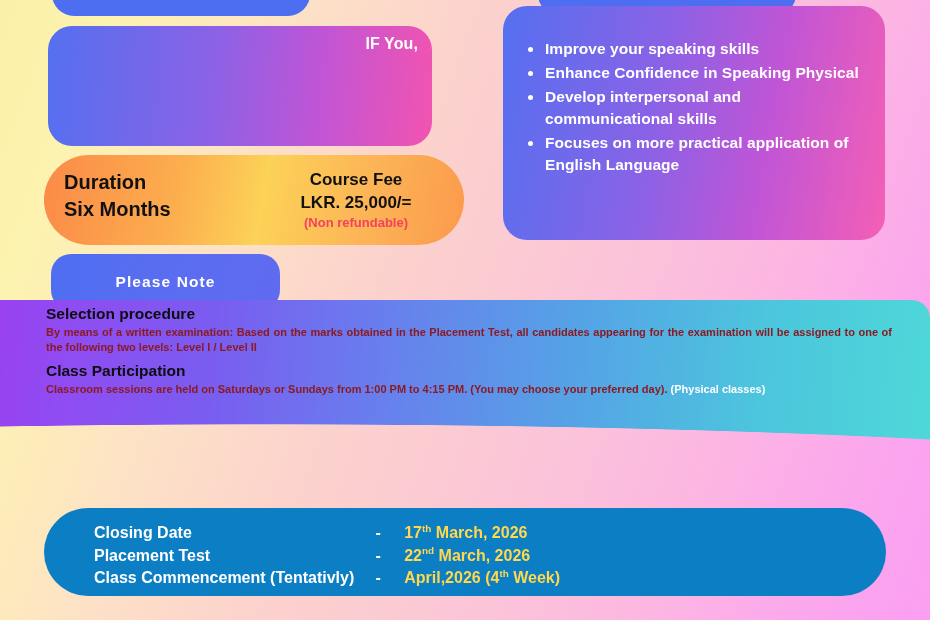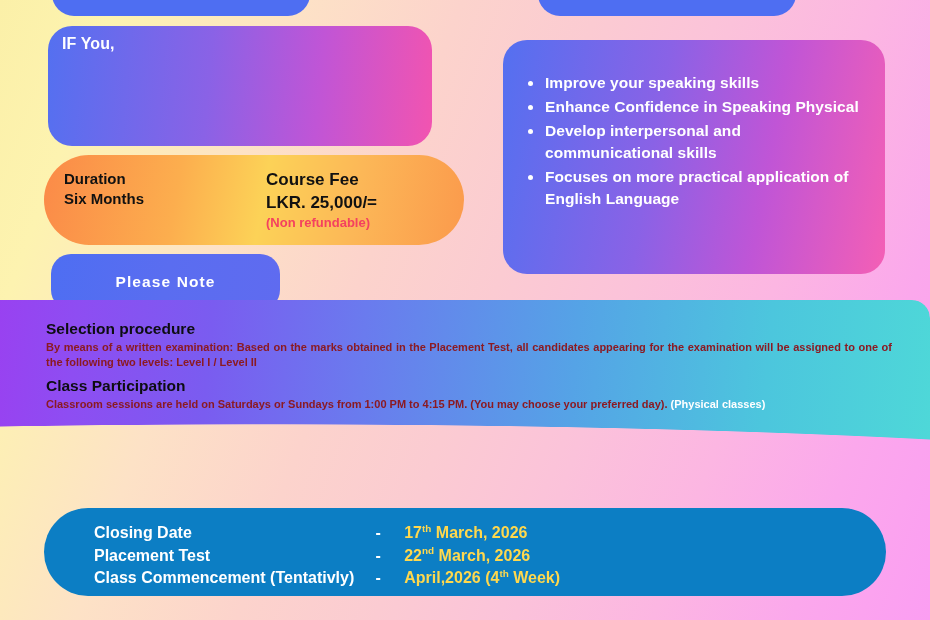--- a/index.html
+++ b/index.html
@@ -44,20 +44,21 @@
   #if-you-card {
     position: absolute;
     left: 48px;
     top: 26px;
     width: 384px;
     height: 120px;
     border-radius: 24px;
     background: linear-gradient(95deg, #5470f0 0%, #8a62e6 42%, #c055d6 70%, #f254b0 100%);
     box-sizing: border-box;
     padding: 9px 14px 10px 14px;
+    text-align: right;
   }
   #if-you-card .lead {
     color: #ffffff;
     font-size: 16px;
     font-weight: bold;
     letter-spacing: 0.1px;
     margin: 0 0 2px 0;
   }
   .bullets {
     list-style: none;
@@ -81,21 +82,21 @@
     width: 5px;
     height: 5px;
     border-radius: 50%;
     background: #ffffff;
   }
 
   
   #benefits-card {
     position: absolute;
     left: 503px;
-    top: 40px;
+    top: 6px;
     width: 382px;
     height: 234px;
     border-radius: 24px;
     background: linear-gradient(100deg, #5470f0 0%, #8a62e6 40%, #c055d6 68%, #f45fb5 100%);
     box-sizing: border-box;
     padding: 32px 16px 12px 16px;
   }
   #benefits-card .bullets li {
     font-size: 15.5px;
     line-height: 1.42;
@@ -112,28 +113,29 @@
     height: 90px;
     border-radius: 45px;
     background: linear-gradient(100deg, #fb8a48 0%, #fcae4e 32%, #fcd257 52%, #fcb757 74%, #fb9a4c 100%);
     box-sizing: border-box;
   }
   #fee-card .dur-col {
     position: absolute;
     left: 20px;
     top: 14px;
     color: #111111;
-    font-size: 15px;
+    font-size: 20px;
     font-weight: bold;
     line-height: 1.35;
   }
   #fee-card .fee-col {
     position: absolute;
     left: 222px;
     top: 14px;
+    text-align: center;
     width: 180px;
   }
   #fee-card .fee-col .fee-title,
   #fee-card .fee-col .fee-amount {
     display: block;
     color: #111111;
     font-size: 17px;
     font-weight: bold;
     line-height: 1.35;
   }
@@ -207,21 +209,21 @@
         #fba8ec 88%,
         #fb9ef2 100%);
     background-attachment: fixed;
   }
   .wave-cut.a { left: -120px; top: 452px; width: 680px; height: 120px; }
   .wave-cut.b { left: 470px;  top: 466px; width: 760px; height: 140px; }
 
   #notes-content {
     position: absolute;
     left: 46px;
-    top: 319px;
+    top: 304px;
     width: 846px;
   }
   .note-head {
     color: #0d0d12;
     font-size: 15.5px;
     font-weight: bold;
     line-height: 1.3;
     margin: 0 0 1px 0;
   }
   .note-body {

